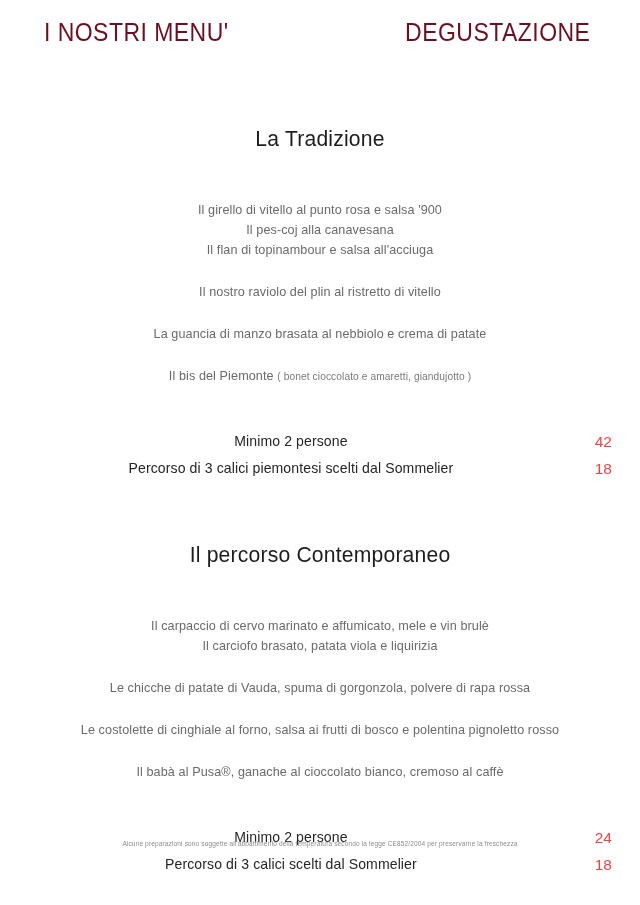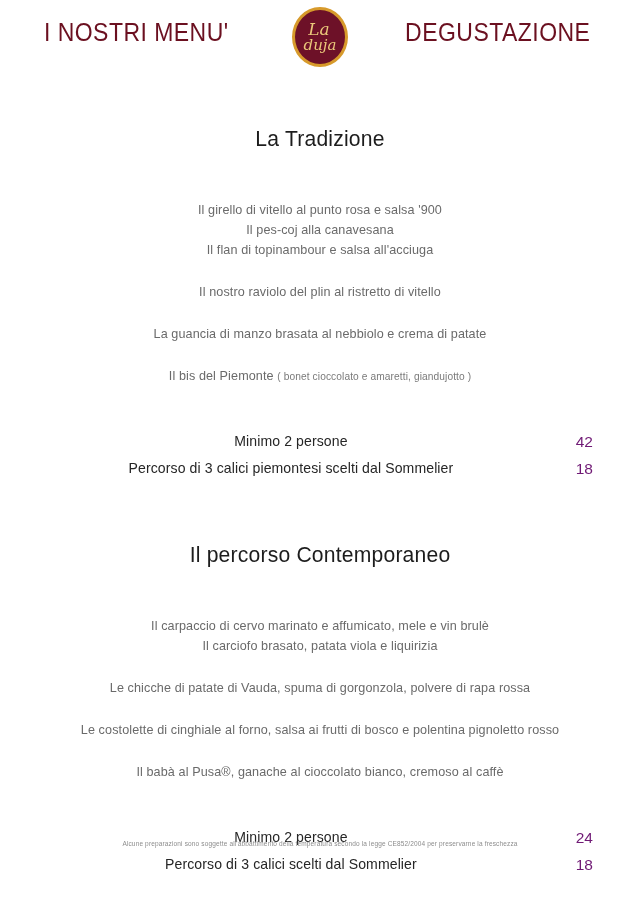--- a/index.html
+++ b/index.html
@@ -138,24 +138,24 @@
     font-size: 14.5px;
     color: #262626;
     letter-spacing: 0.1px;
     white-space: nowrap;
     padding-right: 60px;
     box-sizing: border-box;
     transform: scaleX(0.97);
   }
   .price-value {
     position: absolute;
-    right: 47px;
+    right: 28px;
     top: 0;
     font-size: 15.5px;
-    color: #701a75;
+    color: #ef4444;
   }
 
   
   .footer-note {
     position: absolute;
     left: 0;
     top: 840px;
     width: 640px;
     text-align: center;
     font-size: 6.5px;
@@ -163,27 +163,20 @@
     letter-spacing: 0.15px;
     white-space: nowrap;
   }
 </style>
 </head>
 <body>
 
 <div class="header">
   <div class="header-title left">I NOSTRI MENU'</div>
 
-  <div class="logo">
-    <div class="logo-oval"></div>
-    <div class="logo-text">
-      <span class="la">La</span>
-      <span class="duja">duja</span>
-    </div>
-  </div>
 
   <div class="header-title right">DEGUSTAZIONE</div>
 </div>
 
 <div class="menu-body">
 
   <div class="section">
     <div style="height:50px"></div>
     <div class="section-title">La Tradizione</div>
 

